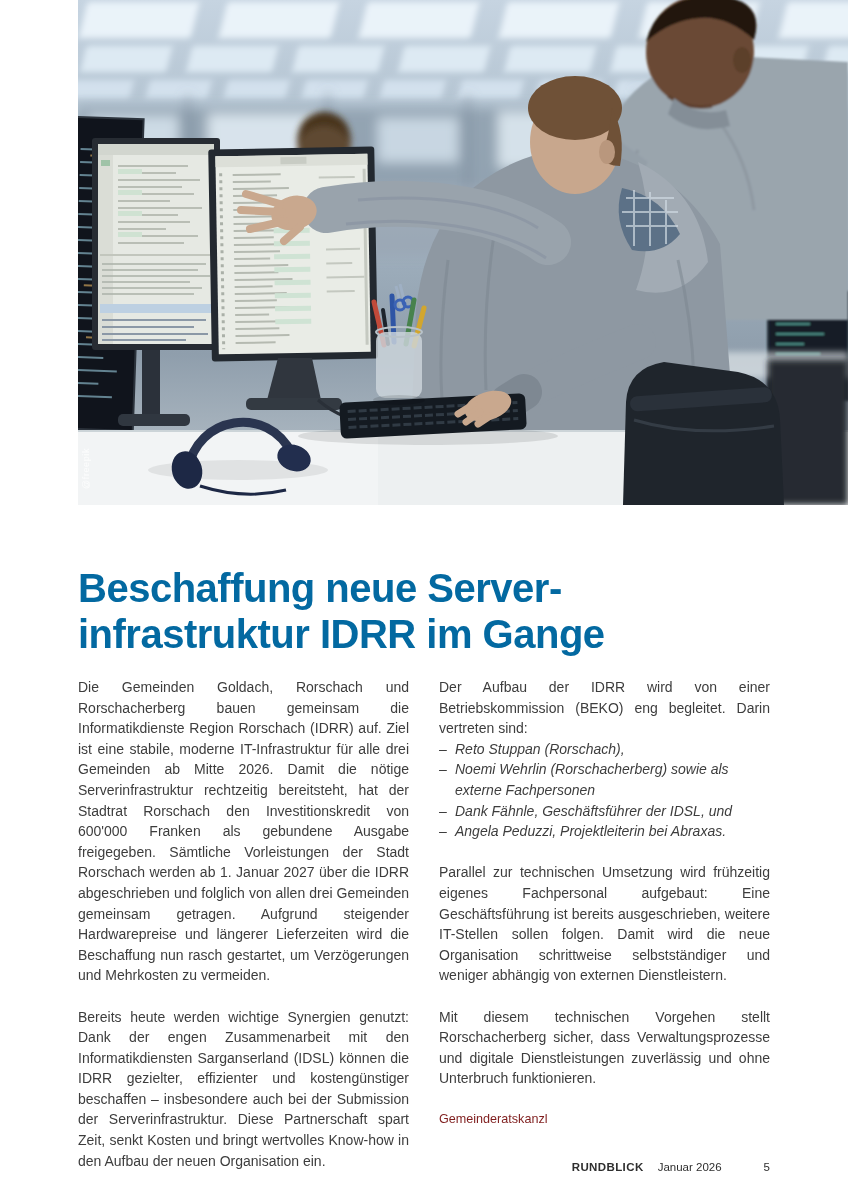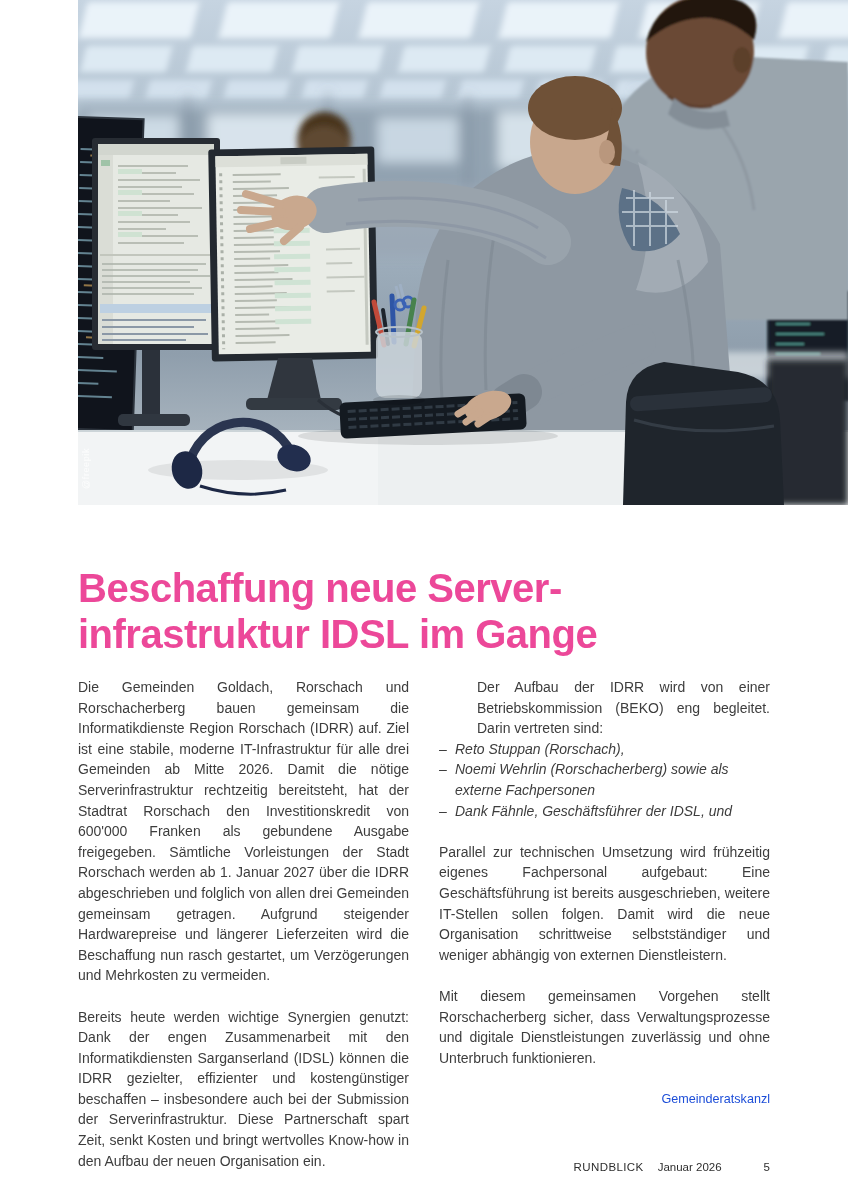--- a/index.html
+++ b/index.html
@@ -11,38 +11,38 @@
   .hero{position:absolute;left:78px;top:0;width:770px;height:505px;overflow:hidden;background:#9aa8b6;}
   .hero svg{display:block;width:100%;height:100%;}
   .credit{
     position:absolute;left:3px;bottom:16px;
     writing-mode:vertical-rl;transform:rotate(180deg);
     font-size:9px;letter-spacing:.6px;color:#ffffff;opacity:.8;
   }
   
   .headline{
     position:absolute;left:78px;top:538px;width:692px;
-    color:#ec4899;font-weight:700;font-size:40px;line-height:46px;letter-spacing:-.5px;
+    color:#0369a1;font-weight:700;font-size:40px;line-height:46px;letter-spacing:-.5px;
   }
   .headline span{display:block;}
   
   .columns{position:absolute;left:78px;top:677px;width:692px;display:flex;gap:30px;}
   .col{width:336px;font-size:14px;line-height:20.6px;color:#3d3d3d;text-align:justify;}
   .col p{margin:0 0 20.6px 0;}
-  .col p.intro{margin-bottom:0;margin-left:38px;}
+  .col p.intro{margin-bottom:0;}
   ul.members{list-style:none;margin:0 0 20.6px 0;padding:0;text-align:left;}
   ul.members li{padding-left:16px;text-indent:-16px;font-style:italic;}
   ul.members .dash{display:inline-block;width:16px;text-indent:0;}
-  .signature{text-align:right;font-size:12.6px;color:#1d4ed8;margin-top:20px;}
+  .signature{font-size:12.6px;color:#7f1d1d;margin-top:20px;}
   
   .footer{
     position:absolute;right:78px;top:1161px;
     display:flex;align-items:baseline;font-size:11.5px;color:#2e2e2e;
   }
-  .footer .mag{font-weight:400;letter-spacing:.4px;}
+  .footer .mag{font-weight:700;letter-spacing:.4px;}
   .footer .issue{margin-left:14px;text-align:center;}
   .footer .pagenum{margin-left:42px;}
 </style>
 </head>
 <body>
 
 <div class="page">
 
   <div class="hero">
     <svg viewBox="0 0 770 505" preserveAspectRatio="none">
@@ -249,37 +249,38 @@
         <path d="M545 505 L548 402 Q550 368 586 362 L660 372 Q700 380 702 420 L706 505 Z" fill="#1f252c"></path>
         <rect x="552" y="392" width="142" height="15" rx="7" fill="#2a313a" transform="rotate(-4 620 400)"></rect>
         <path d="M556 420 q60 18 140 6" stroke="#39424c" stroke-width="3" fill="none" opacity="0.8"></path>
       </g>
     </svg>
     <span class="credit">@freepik</span>
   </div>
 
   <h1 class="headline">
     <span>Beschaffung neue Server-</span>
-    <span>infrastruktur IDSL im Gange</span>
+    <span>infrastruktur IDRR im Gange</span>
   </h1>
 
   <div class="columns">
     <div class="col">
       <p>Die Gemeinden Goldach, Rorschach und Rorschacherberg bauen gemeinsam die Informatikdienste Region Rorschach (IDRR) auf. Ziel ist eine stabile, moderne IT-Infrastruktur für alle drei Gemeinden ab Mitte 2026. Damit die nötige Serverinfrastruktur rechtzeitig bereitsteht, hat der Stadtrat Rorschach den Investitionskredit von 600'000 Franken als gebundene Ausgabe freigegeben. Sämtliche Vorleistungen der Stadt Rorschach werden ab 1. Januar 2027 über die IDRR abgeschrieben und folglich von allen drei Gemeinden gemeinsam getragen. Aufgrund steigender Hardwarepreise und längerer Lieferzeiten wird die Beschaffung nun rasch gestartet, um Verzögerungen und Mehrkosten zu vermeiden.</p>
       <p>Bereits heute werden wichtige Synergien genutzt: Dank der engen Zusammenarbeit mit den Informatikdiensten Sarganserland (IDSL) können die IDRR gezielter, effizienter und kostengünstiger beschaffen – insbesondere auch bei der Submission der Serverinfrastruktur. Diese Partnerschaft spart Zeit, senkt Kosten und bringt wertvolles Know-how in den Aufbau der neuen Organisation ein.</p>
     </div>
     <div class="col">
       <p class="intro">Der Aufbau der IDRR wird von einer Betriebskommission (BEKO) eng begleitet. Darin vertreten sind:</p>
       <ul class="members">
         <li><span class="dash">–</span><span>Reto Stuppan (Rorschach),</span></li>
         <li><span class="dash">–</span><span>Noemi Wehrlin (Rorschacherberg) sowie als externe Fachpersonen</span></li>
         <li><span class="dash">–</span><span>Dank Fähnle, Geschäftsführer der IDSL, und</span></li>
+        <li><span class="dash">–</span><span>Angela Peduzzi, Projektleiterin bei Abraxas.</span></li>
       </ul>
       <p>Parallel zur technischen Umsetzung wird frühzeitig eigenes Fachpersonal aufgebaut: Eine Geschäftsführung ist bereits ausgeschrieben, weitere IT-Stellen sollen folgen. Damit wird die neue Organisation schrittweise selbstständiger und weniger abhängig von externen Dienstleistern.</p>
-      <p>Mit diesem gemeinsamen Vorgehen stellt Rorschacherberg sicher, dass Verwaltungsprozesse und digitale Dienstleistungen zuverlässig und ohne Unterbruch funktionieren.</p>
+      <p>Mit diesem technischen Vorgehen stellt Rorschacherberg sicher, dass Verwaltungsprozesse und digitale Dienstleistungen zuverlässig und ohne Unterbruch funktionieren.</p>
       <div class="signature">Gemeinderatskanzl</div>
     </div>
   </div>
 
   <div class="footer">
     <span class="mag">RUNDBLICK</span>
     <span class="issue">Januar 2026</span>
     <span class="pagenum">5</span>
   </div>
 

